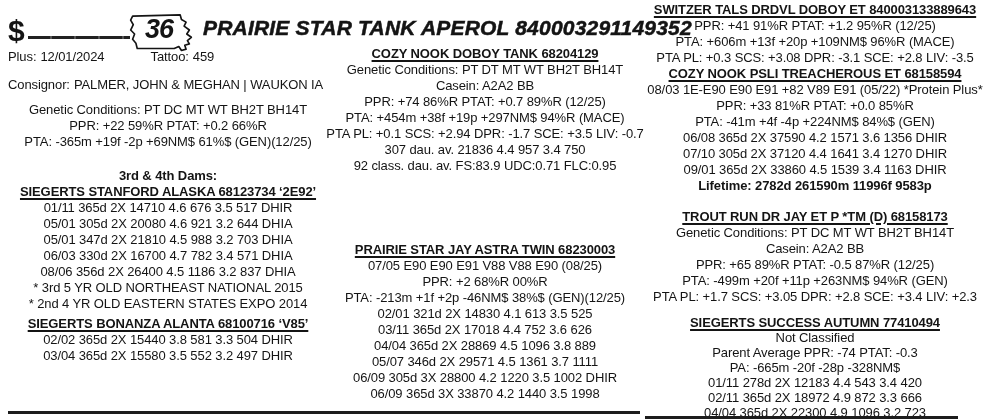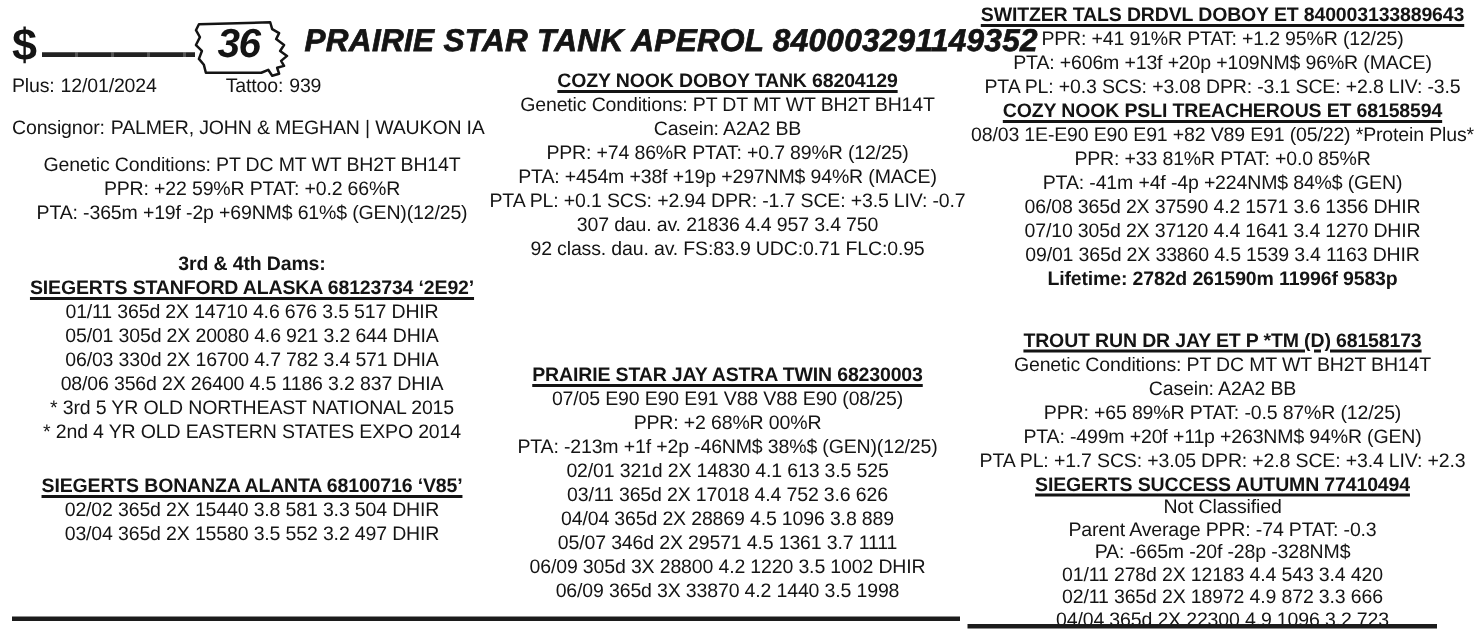--- a/index.html
+++ b/index.html
@@ -46,41 +46,42 @@
 
   <div class="abs lot-badge">
     <svg width="66" height="52" viewBox="0 0 100 60">
       <path d="M4,12 L7,6 L79,4 L81,11 L88,15 L85,21 L93,27 L89,33 L96,38 L90,43 L93,48 L86,50 L88,56 L81,58 L77,52 L70,55 L14,55 L12,47 L7,41 L10,33 L4,27 L8,19 Z" fill="#ffffff" stroke="#141414" stroke-width="2.5" stroke-linejoin="round"></path>
     </svg>
     <div class="lot-num">36</div>
   </div>
 
   <div class="abs title">PRAIRIE STAR TANK APEROL  840003291149352</div>
 
-  <div class="abs row born-row"><span class="lbl">Plus:</span><span>12/01/2024</span><span class="lbl pair-gap">Tattoo:</span><span>939</span></div>
+  <div class="abs row born-row"><span class="lbl">Plus:</span><span>12/01/2024</span><span class="lbl pair-gap">Tattoo:</span><span>459</span></div>
 
   <div class="abs row consignor-row"><span class="lbl">Consignor:</span><span>PALMER, JOHN &amp; MEGHAN  |  WAUKON IA</span></div>
 
   <div class="abs block col-left" style="top:102px">
     <div>
 
     <div class="line">Genetic Conditions: PT DC MT WT BH2T BH14T</div>
         <div class="line">PPR: +22 59%R PTAT: +0.2 66%R</div>
         <div class="line">PTA: -365m +19f -2p +69NM$ 61%$ (GEN)(12/25)</div>
       </div>
   </div>
 
   <div class="abs block col-left heading" style="top:168px">3rd &amp; 4th Dams:</div>
 
   <div class="abs block col-left" style="top:184px">
     <div class="bname">SIEGERTS STANFORD ALASKA 68123734 ‘2E92’</div>
     <div>
 
     <div class="line">01/11 365d 2X 14710 4.6 676 3.5 517 DHIR</div>
         <div class="line">05/01 305d 2X 20080 4.6 921 3.2 644 DHIA</div>
+        <div class="line">05/01 347d 2X 21810 4.5 988 3.2 703 DHIA</div>
         <div class="line">06/03 330d 2X 16700 4.7 782 3.4 571 DHIA</div>
         <div class="line">08/06 356d 2X 26400 4.5 1186 3.2 837 DHIA</div>
         <div class="line">* 3rd 5 YR OLD NORTHEAST NATIONAL 2015</div>
         <div class="line">* 2nd 4 YR OLD EASTERN STATES EXPO 2014</div>
       </div>
   </div>
 
   <div class="abs block col-left" style="top:316px">
     <div class="bname">SIEGERTS BONANZA ALANTA 68100716 ‘V85’</div>
     <div>
@@ -137,21 +138,21 @@
     <div class="line">08/03 1E-E90 E90 E91 +82 V89 E91 (05/22) *Protein Plus*</div>
         <div class="line">PPR: +33 81%R PTAT: +0.0 85%R</div>
         <div class="line">PTA: -41m +4f -4p +224NM$ 84%$ (GEN)</div>
         <div class="line">06/08 365d 2X 37590 4.2 1571 3.6 1356 DHIR</div>
         <div class="line">07/10 305d 2X 37120 4.4 1641 3.4 1270 DHIR</div>
         <div class="line">09/01 365d 2X 33860 4.5 1539 3.4 1163 DHIR</div>
         <div class="line bold">Lifetime: 2782d 261590m 11996f 9583p</div>
       </div>
   </div>
 
-  <div class="abs block col-right" style="top:219px">
+  <div class="abs block col-right" style="top:209px">
     <div class="bname">TROUT RUN DR JAY ET P *TM (D) 68158173</div>
     <div>
 
     <div class="line">Genetic Conditions: PT DC MT WT BH2T BH14T</div>
         <div class="line">Casein: A2A2 BB</div>
         <div class="line">PPR: +65 89%R PTAT: -0.5 87%R (12/25)</div>
         <div class="line">PTA: -499m +20f +11p +263NM$ 94%R (GEN)</div>
         <div class="line">PTA PL: +1.7 SCS: +3.05 DPR: +2.8 SCE: +3.4 LIV: +2.3</div>
       </div>
   </div>

